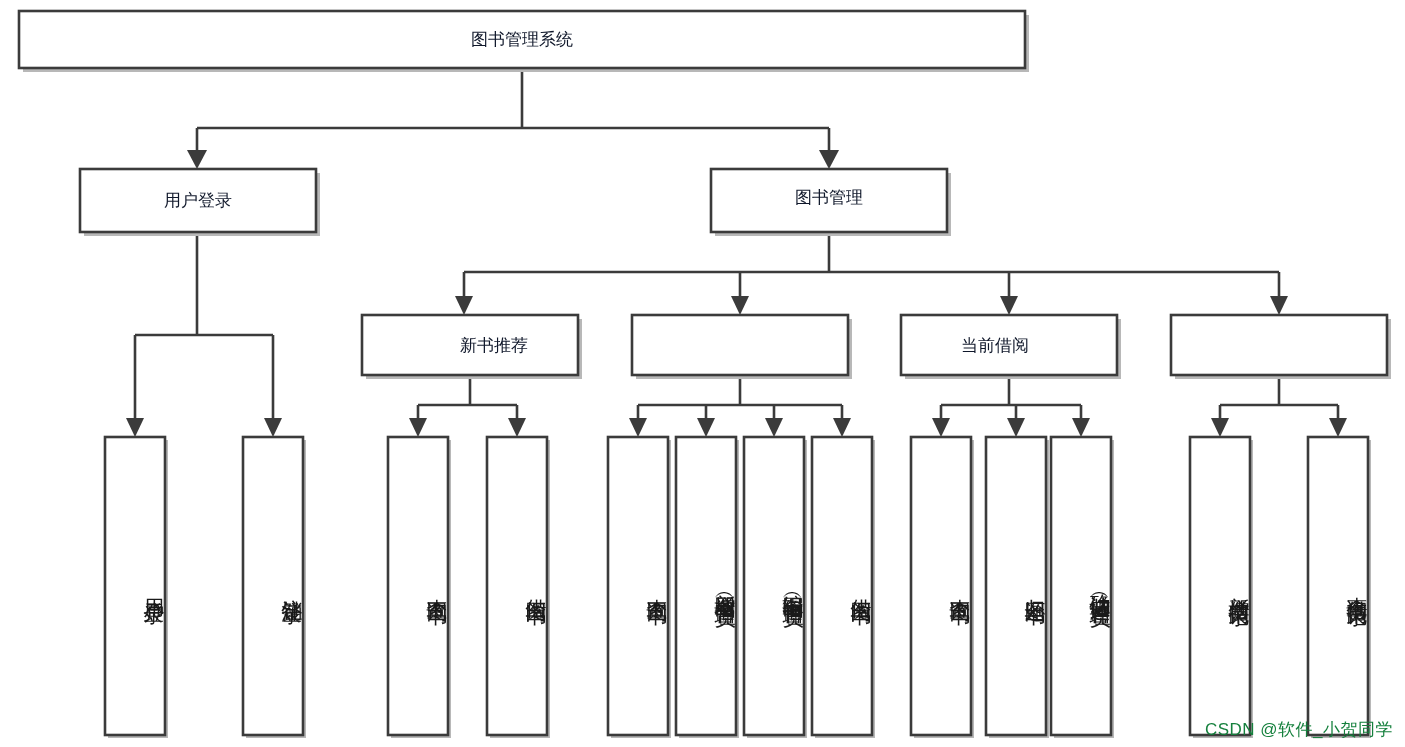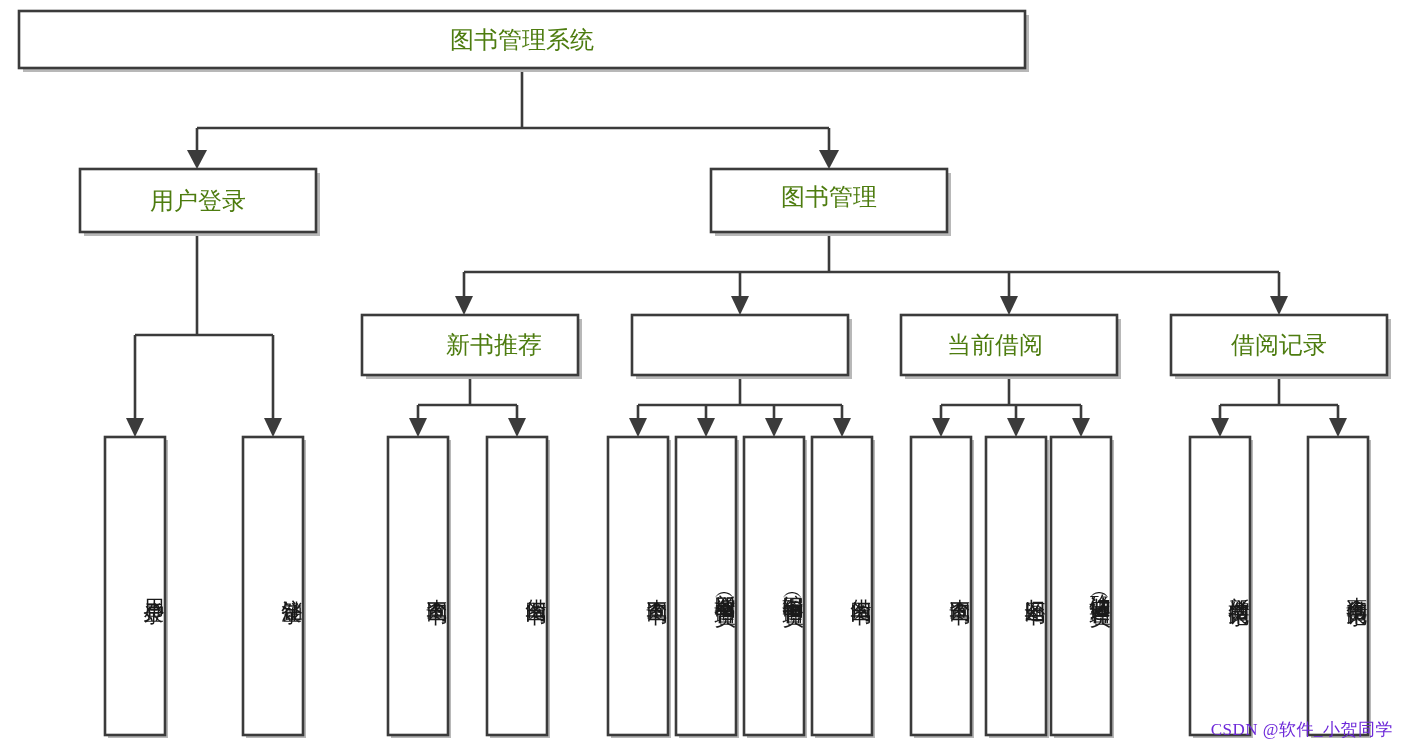--- a/index.html
+++ b/index.html
@@ -56,33 +56,33 @@
     color: #1a1a1a;
     font-family: "Liberation Sans", "DejaVu Sans", sans-serif;
     white-space: nowrap;
     pointer-events: none;
   }
   .hlabel-wrap {
     position: absolute;
     display: flex;
     align-items: center;
     justify-content: center;
-    font-size: 24px;
-    color: #4d7c0f;
+    font-size: 17px;
+    color: #0f172a;
     font-family: "Liberation Sans", "DejaVu Sans", sans-serif;
     white-space: nowrap;
     pointer-events: none;
   }
   #watermark {
     position: absolute;
     right: 12px;
     bottom: 6px;
     font-size: 17px;
-    color: #6d28d9;
-    font-family: Liberation Serif, serif;
+    color: #15803d;
+    font-family: Liberation Sans, sans-serif;
     white-space: nowrap;
     letter-spacing: 0.5px;
   }
 </style>
 </head>
 <body>
 
 <div id="diagram-root">
 
   <svg id="flow-svg" viewBox="0 0 1405 747">
@@ -245,21 +245,20 @@
     </g>
   </svg>
 
   <div class="hlabel-wrap" style="left:19px; top:11px; width:1006px; height:57px;">图书管理系统</div>
 
   <div class="hlabel-wrap" style="left:80px; top:169px; width:236px; height:63px;">用户登录</div>
   <div class="hlabel-wrap" style="left:711px; top:169px; width:236px; height:56px;">图书管理</div>
 
   <div class="hlabel-wrap" style="left:362px; top:315px; width:216px; height:60px;margin-left:24px;">新书推荐</div>
   <div class="hlabel-wrap" style="left:901px; top:315px; width:188px; height:60px;">当前借阅</div>
-  <div class="hlabel-wrap" style="left:1171px; top:315px; width:216px; height:60px;">借阅记录</div>
 
   <div class="vlabel-wrap" style="left: 105px; top: 437px; width: 60px; height: 298px; padding-top: 0px;">用户登录</div>
   <div class="vlabel-wrap" style="left: 243px; top: 437px; width: 60px; height: 298px; padding-top: 0px;">注销登录</div>
   <div class="vlabel-wrap" style="left: 388px; top: 437px; width: 60px; height: 298px; padding-top: 0px;">查询图书</div>
   <div class="vlabel-wrap" style="left: 487px; top: 437px; width: 60px; height: 298px; padding-top: 0px;">借阅图书</div>
   <div class="vlabel-wrap" style="left: 608px; top: 437px; width: 60px; height: 298px; padding-top: 0px;">查询图书</div>
   <div class="vlabel-wrap" style="left: 676px; top: 437px; width: 60px; height: 298px; padding-top: 0px;">新增图书（管理员）</div>
   <div class="vlabel-wrap" style="left: 744px; top: 437px; width: 60px; height: 298px; padding-top: 0px;">编辑图书（管理员）</div>
   <div class="vlabel-wrap" style="left: 812px; top: 437px; width: 60px; height: 298px; padding-top: 0px;">借阅图书</div>
   <div class="vlabel-wrap" style="left: 911px; top: 437px; width: 60px; height: 298px; padding-top: 0px;">查询图书</div>

